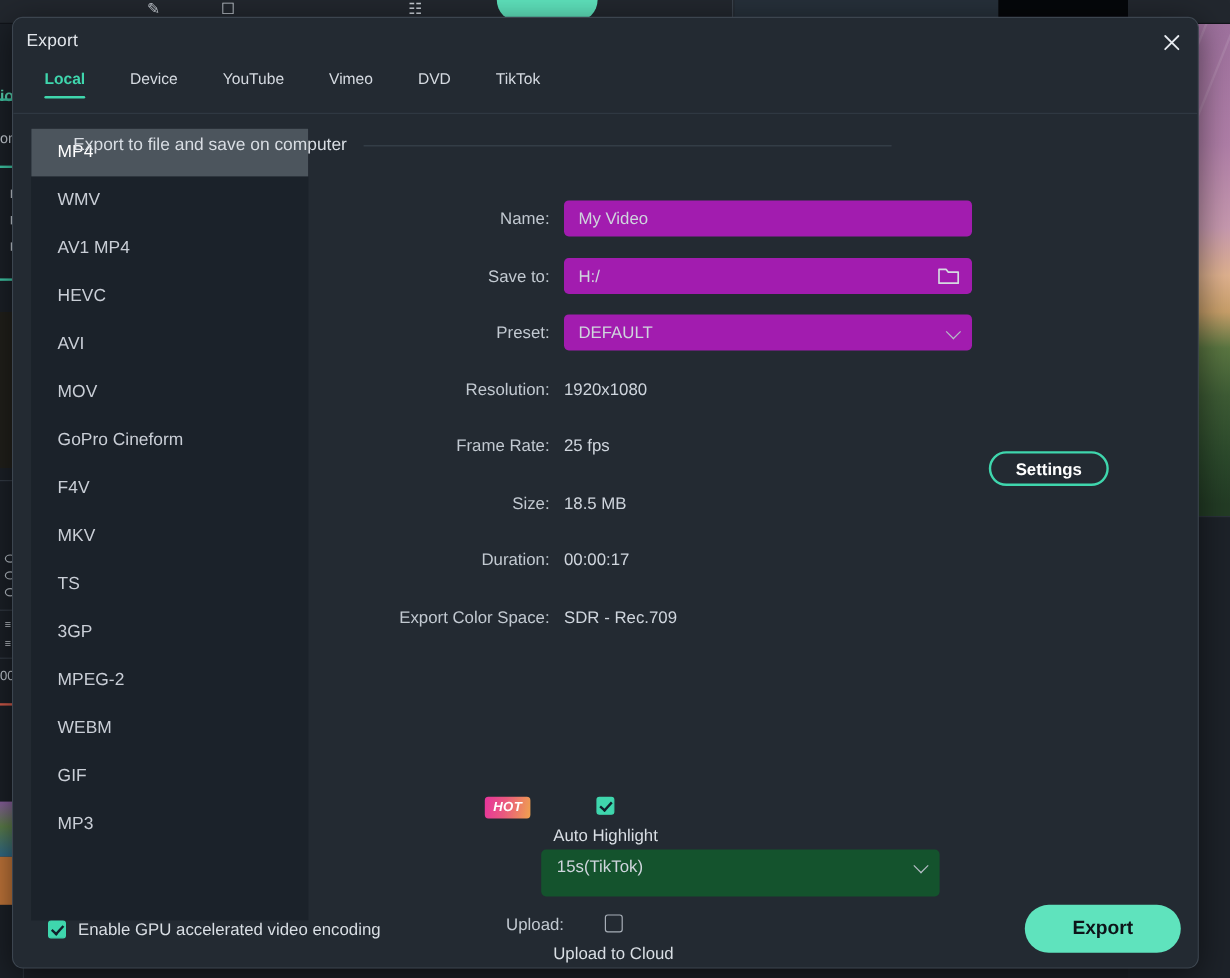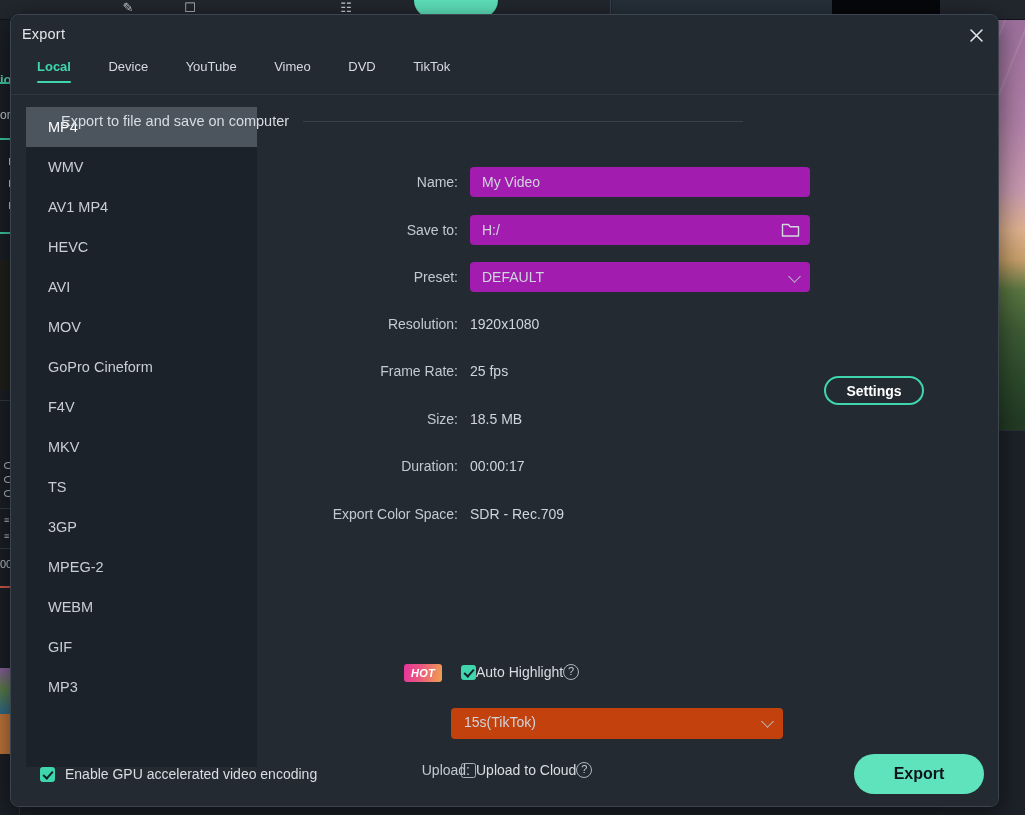--- a/index.html
+++ b/index.html
@@ -377,42 +377,44 @@
     left: 4.4px; top: 1px;
     width: 4px; height: 8px;
     border-right: 2px solid #11202b;
     border-bottom: 2px solid #11202b;
     transform: rotate(42deg);
   }
   .chk-row {
     position: absolute;
     display: flex;
     align-items: center;
+    gap: 9px;
+    flex-direction: column;
   }
   .chk-label {
     font-size: 14px;
     color: #d9dee4;
   }
   .help-icon {
     width: 16px; height: 16px;
     border: 1.4px solid #aeb5be;
     border-radius: 50%;
     color: #c4cad2;
     font-size: 11px;
     line-height: 13.5px;
     text-align: center;
     cursor: pointer;
     flex: 0 0 auto;
   }
 
   .highlight-select {
     position: absolute;
     left: 178px; top: 613px;
-    width: 332px; height: 31px;
-    background: #c2410c;
+    width: 332px; height: 39px;
+    background: #14532d;
     border-radius: 4px;
   }
   .highlight-select-text {
     position: absolute;
     left: 13px; top: 6px;
     font-size: 14px;
     color: #cfd5dd;
   }
 
   .upload-label {

